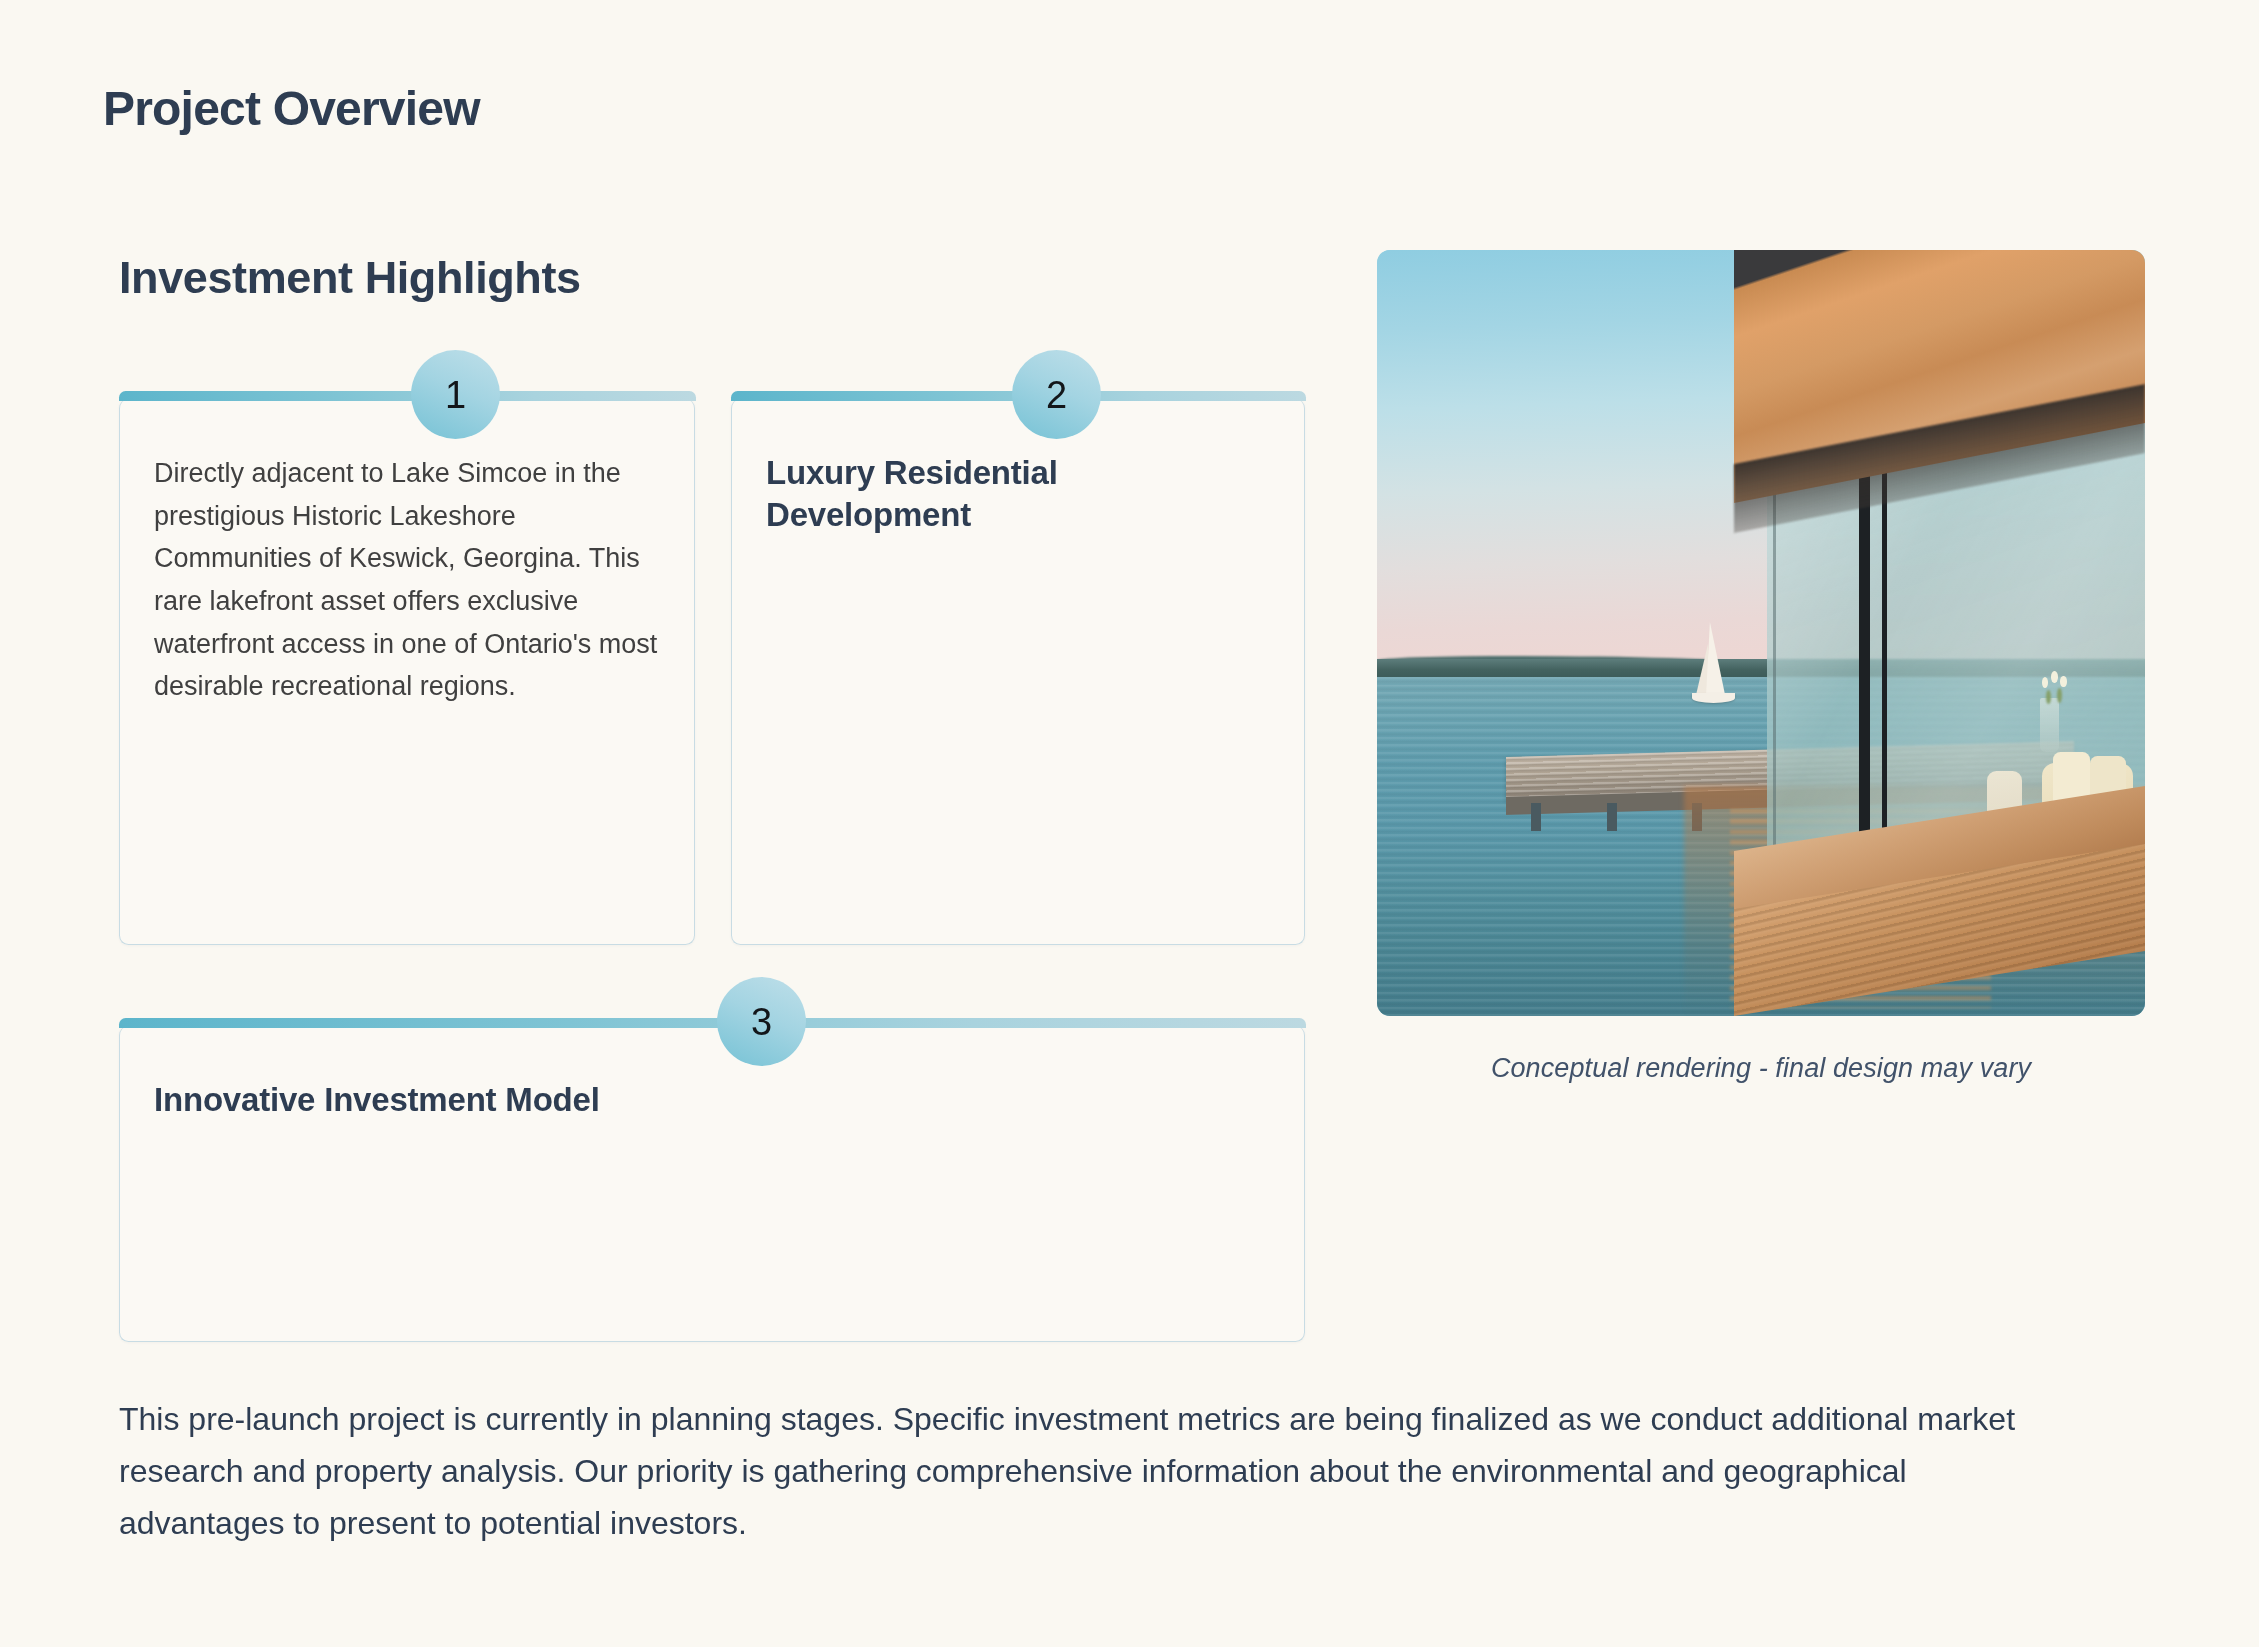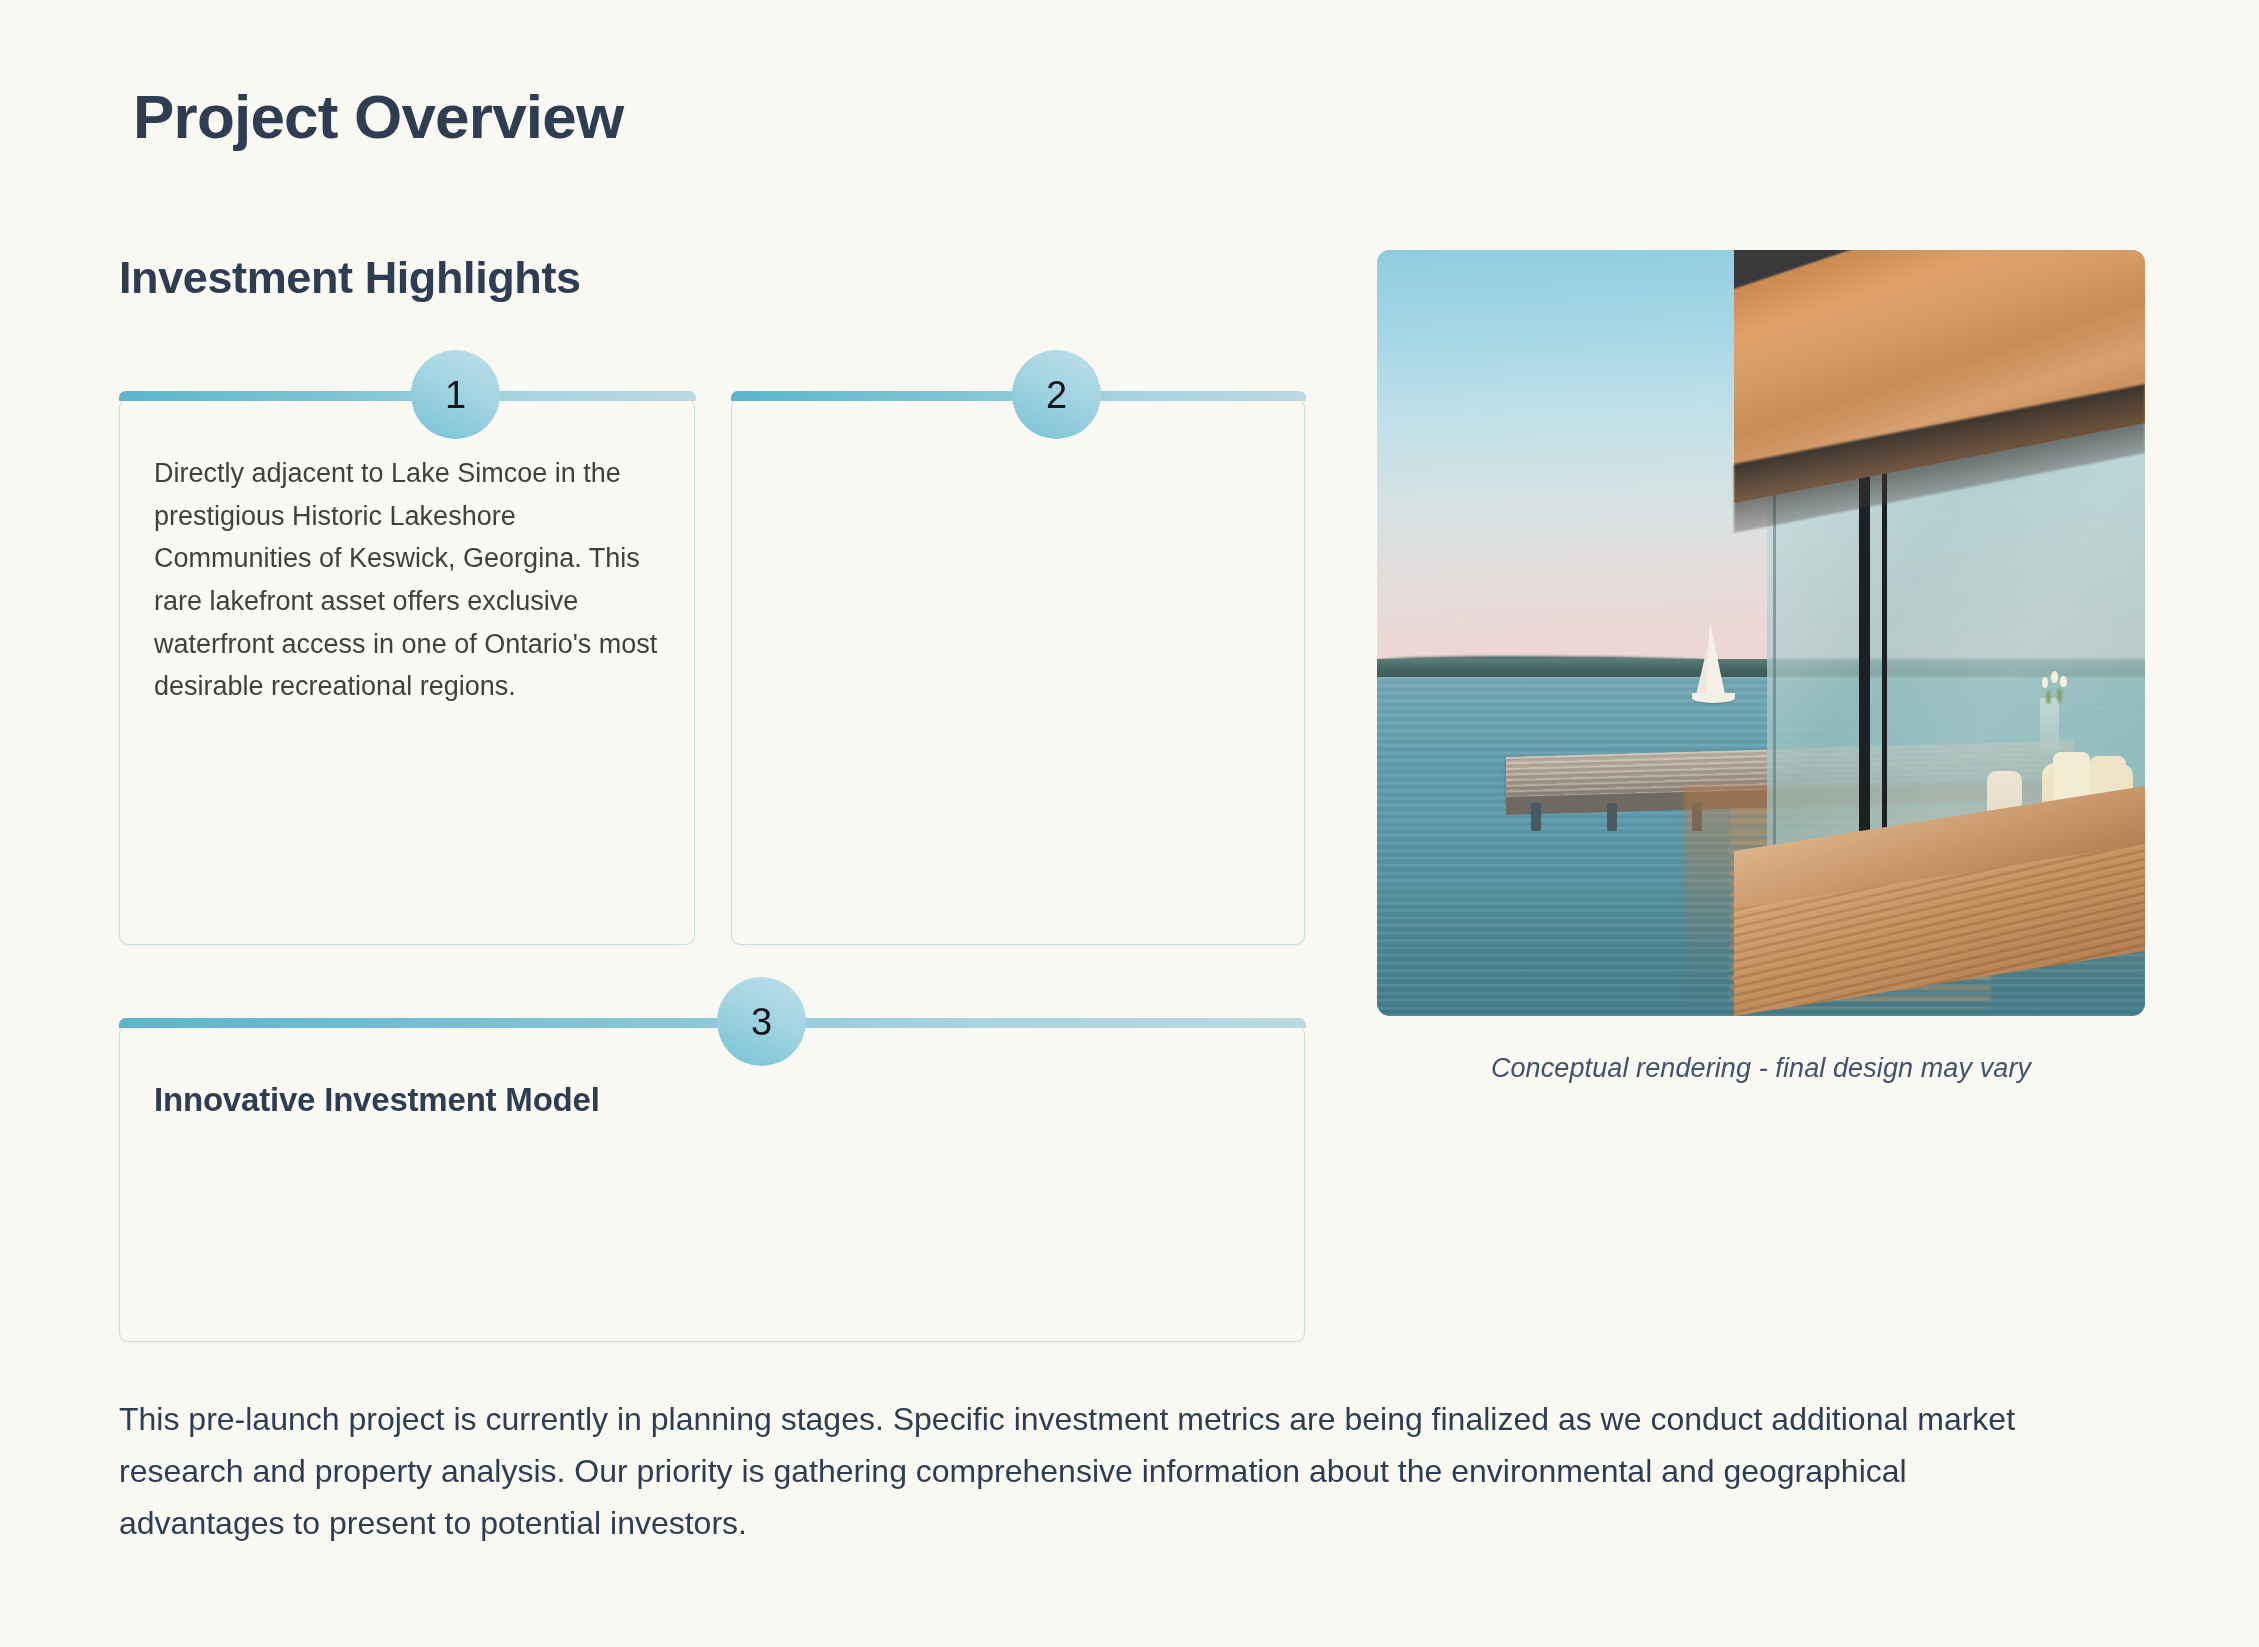--- a/index.html
+++ b/index.html
@@ -16,23 +16,23 @@
     position: relative;
     width: 2260px;
     height: 1648px;
     background: #faf8f2;
     overflow: hidden;
   }
 
   
   .page-title {
     position: absolute;
-    left: 133px;
+    left: 103px;
     top: 83px;
-    font-size: 62px;
+    font-size: 48px;
     font-weight: 700;
     letter-spacing: -0.8px;
     color: #2e3d52;
     line-height: 1.1;
   }
 
   .section-title {
     position: absolute;
     left: 119px;
     top: 252px;
@@ -366,20 +366,21 @@
       <div class="card-badge">1</div>
       <div class="card-inner">
         <div class="card-body">Directly adjacent to Lake Simcoe in the prestigious Historic Lakeshore Communities of Keswick, Georgina. This rare lakefront asset offers exclusive waterfront access in one of Ontario's most desirable recreational regions.</div>
       </div>
     </div>
 
     <div class="card" id="card-2">
       <div class="card-topbar"></div>
       <div class="card-badge">2</div>
       <div class="card-inner">
+        <div class="card-heading">Luxury Residential Development</div>
       </div>
     </div>
 
     <div class="card" id="card-3">
       <div class="card-topbar"></div>
       <div class="card-badge">3</div>
       <div class="card-inner">
         <div class="card-heading">Innovative Investment Model</div>
       </div>
     </div>

